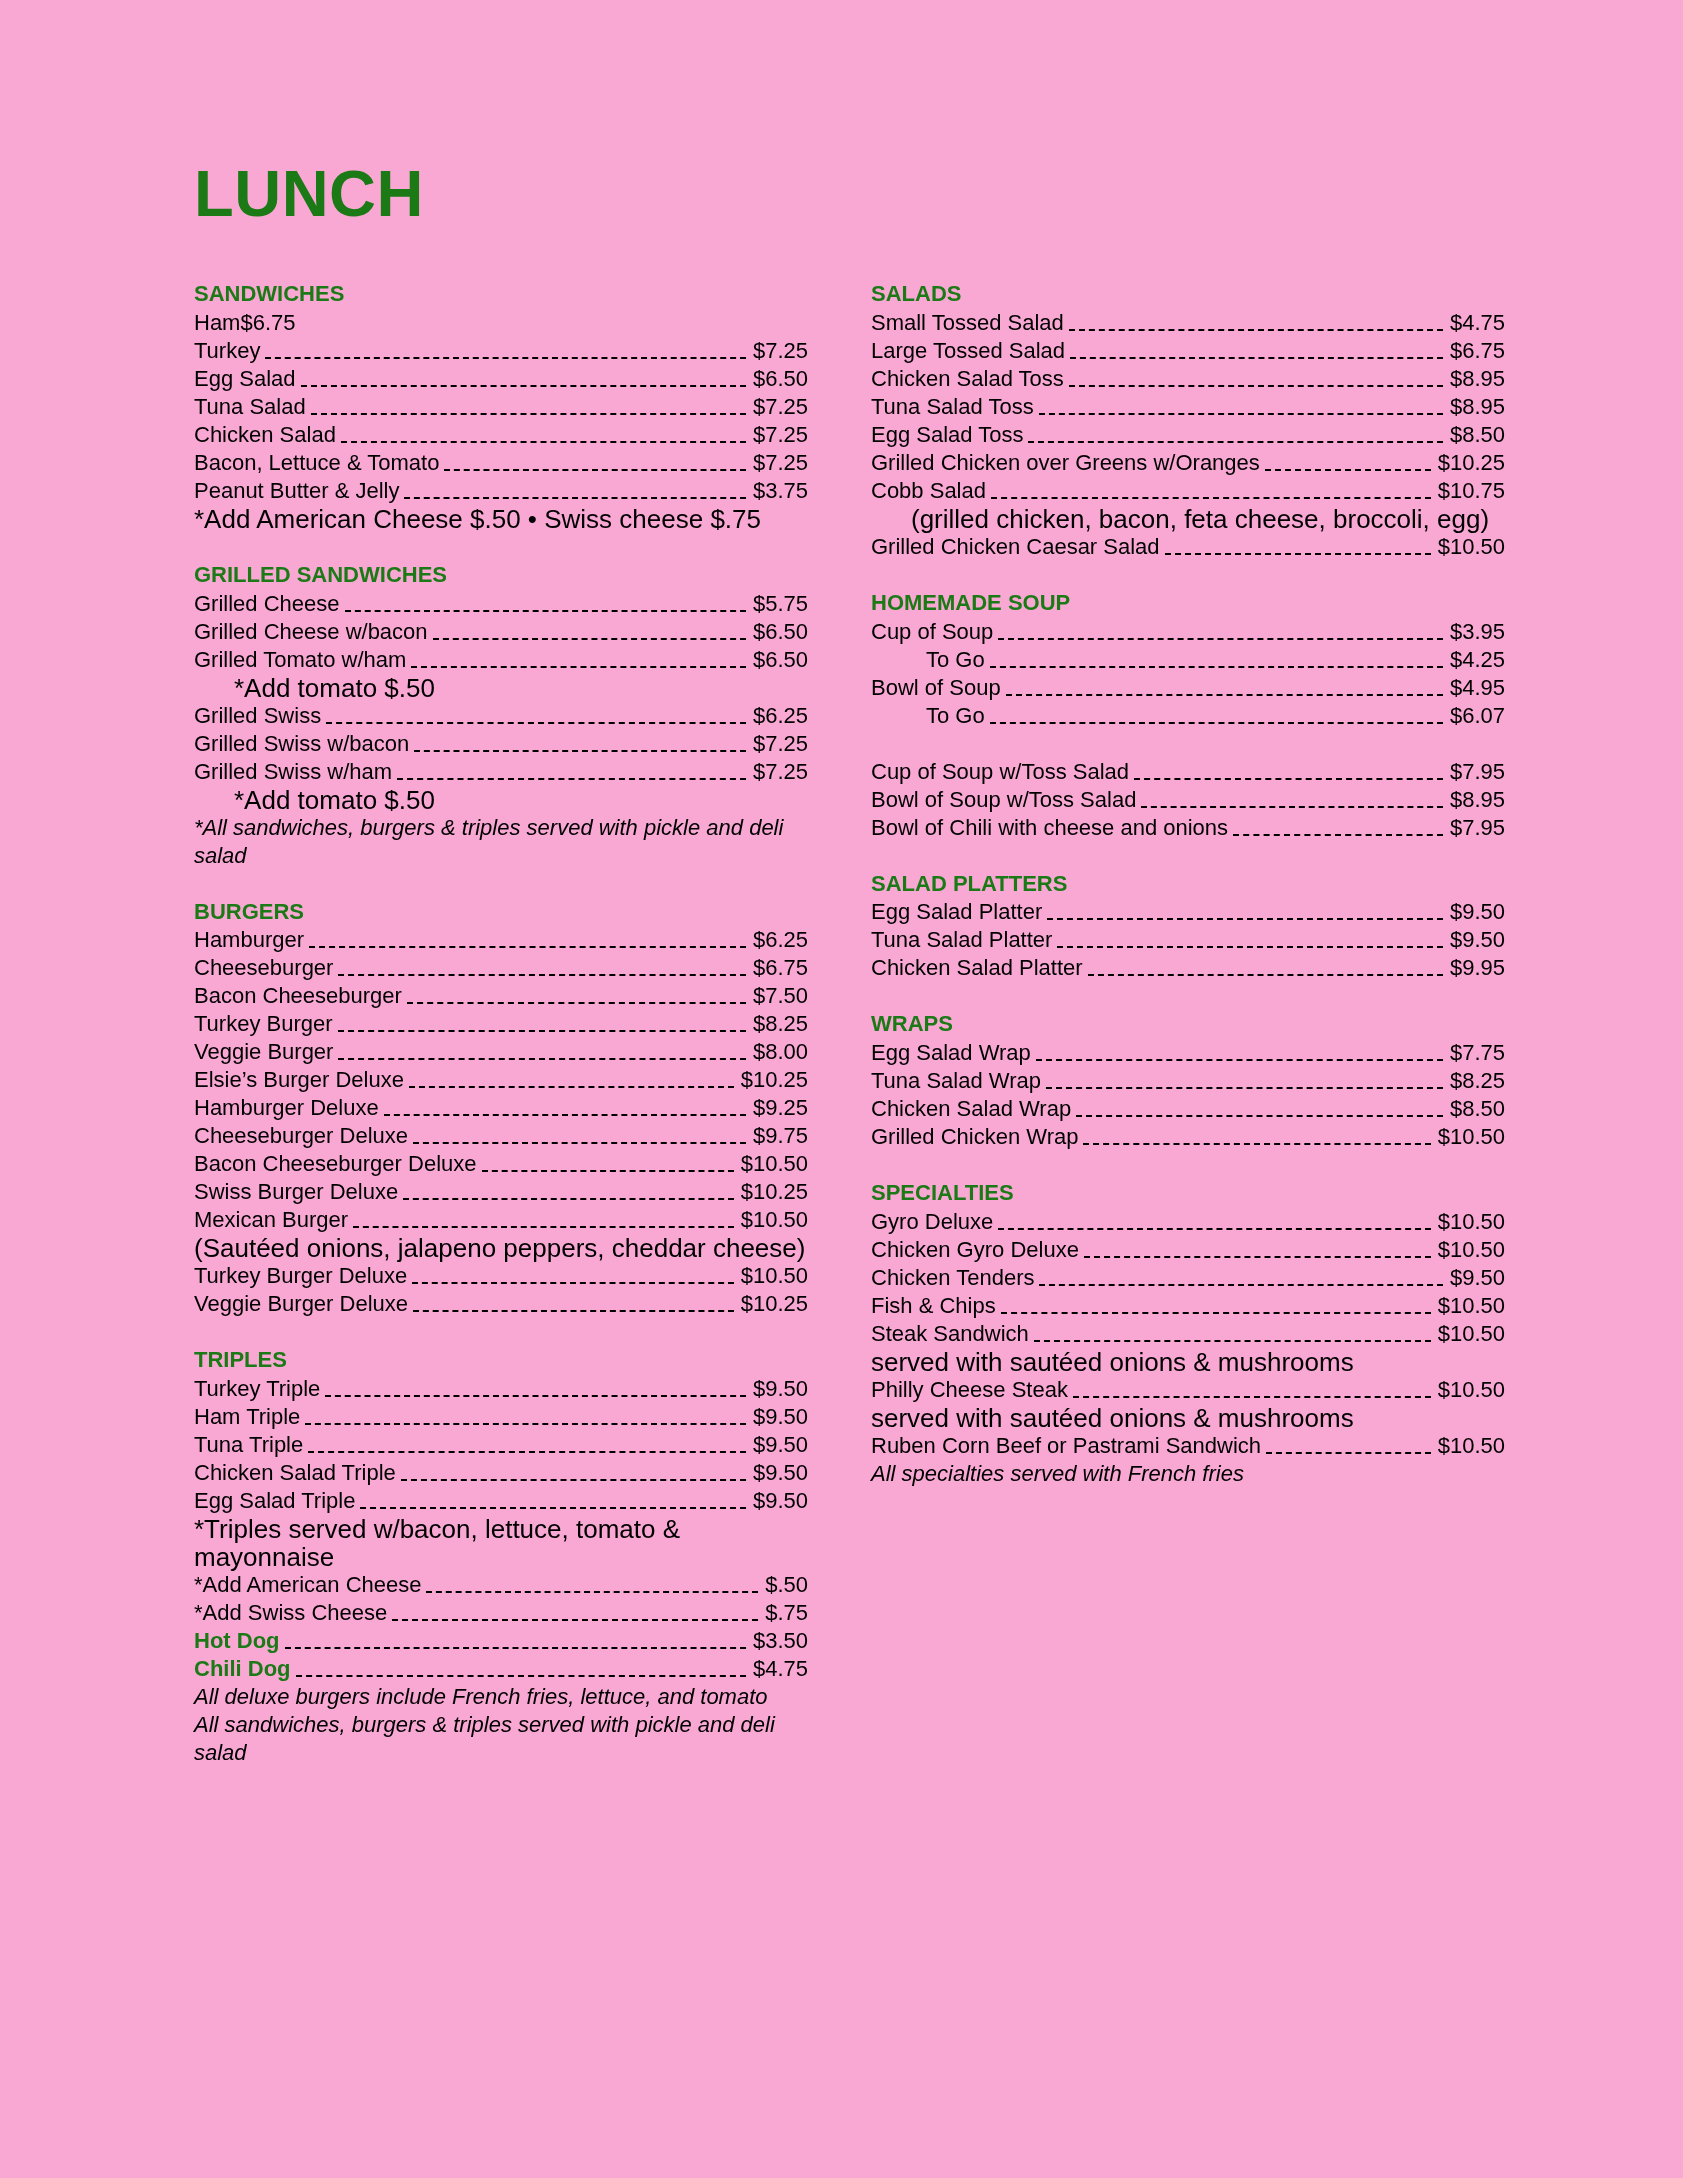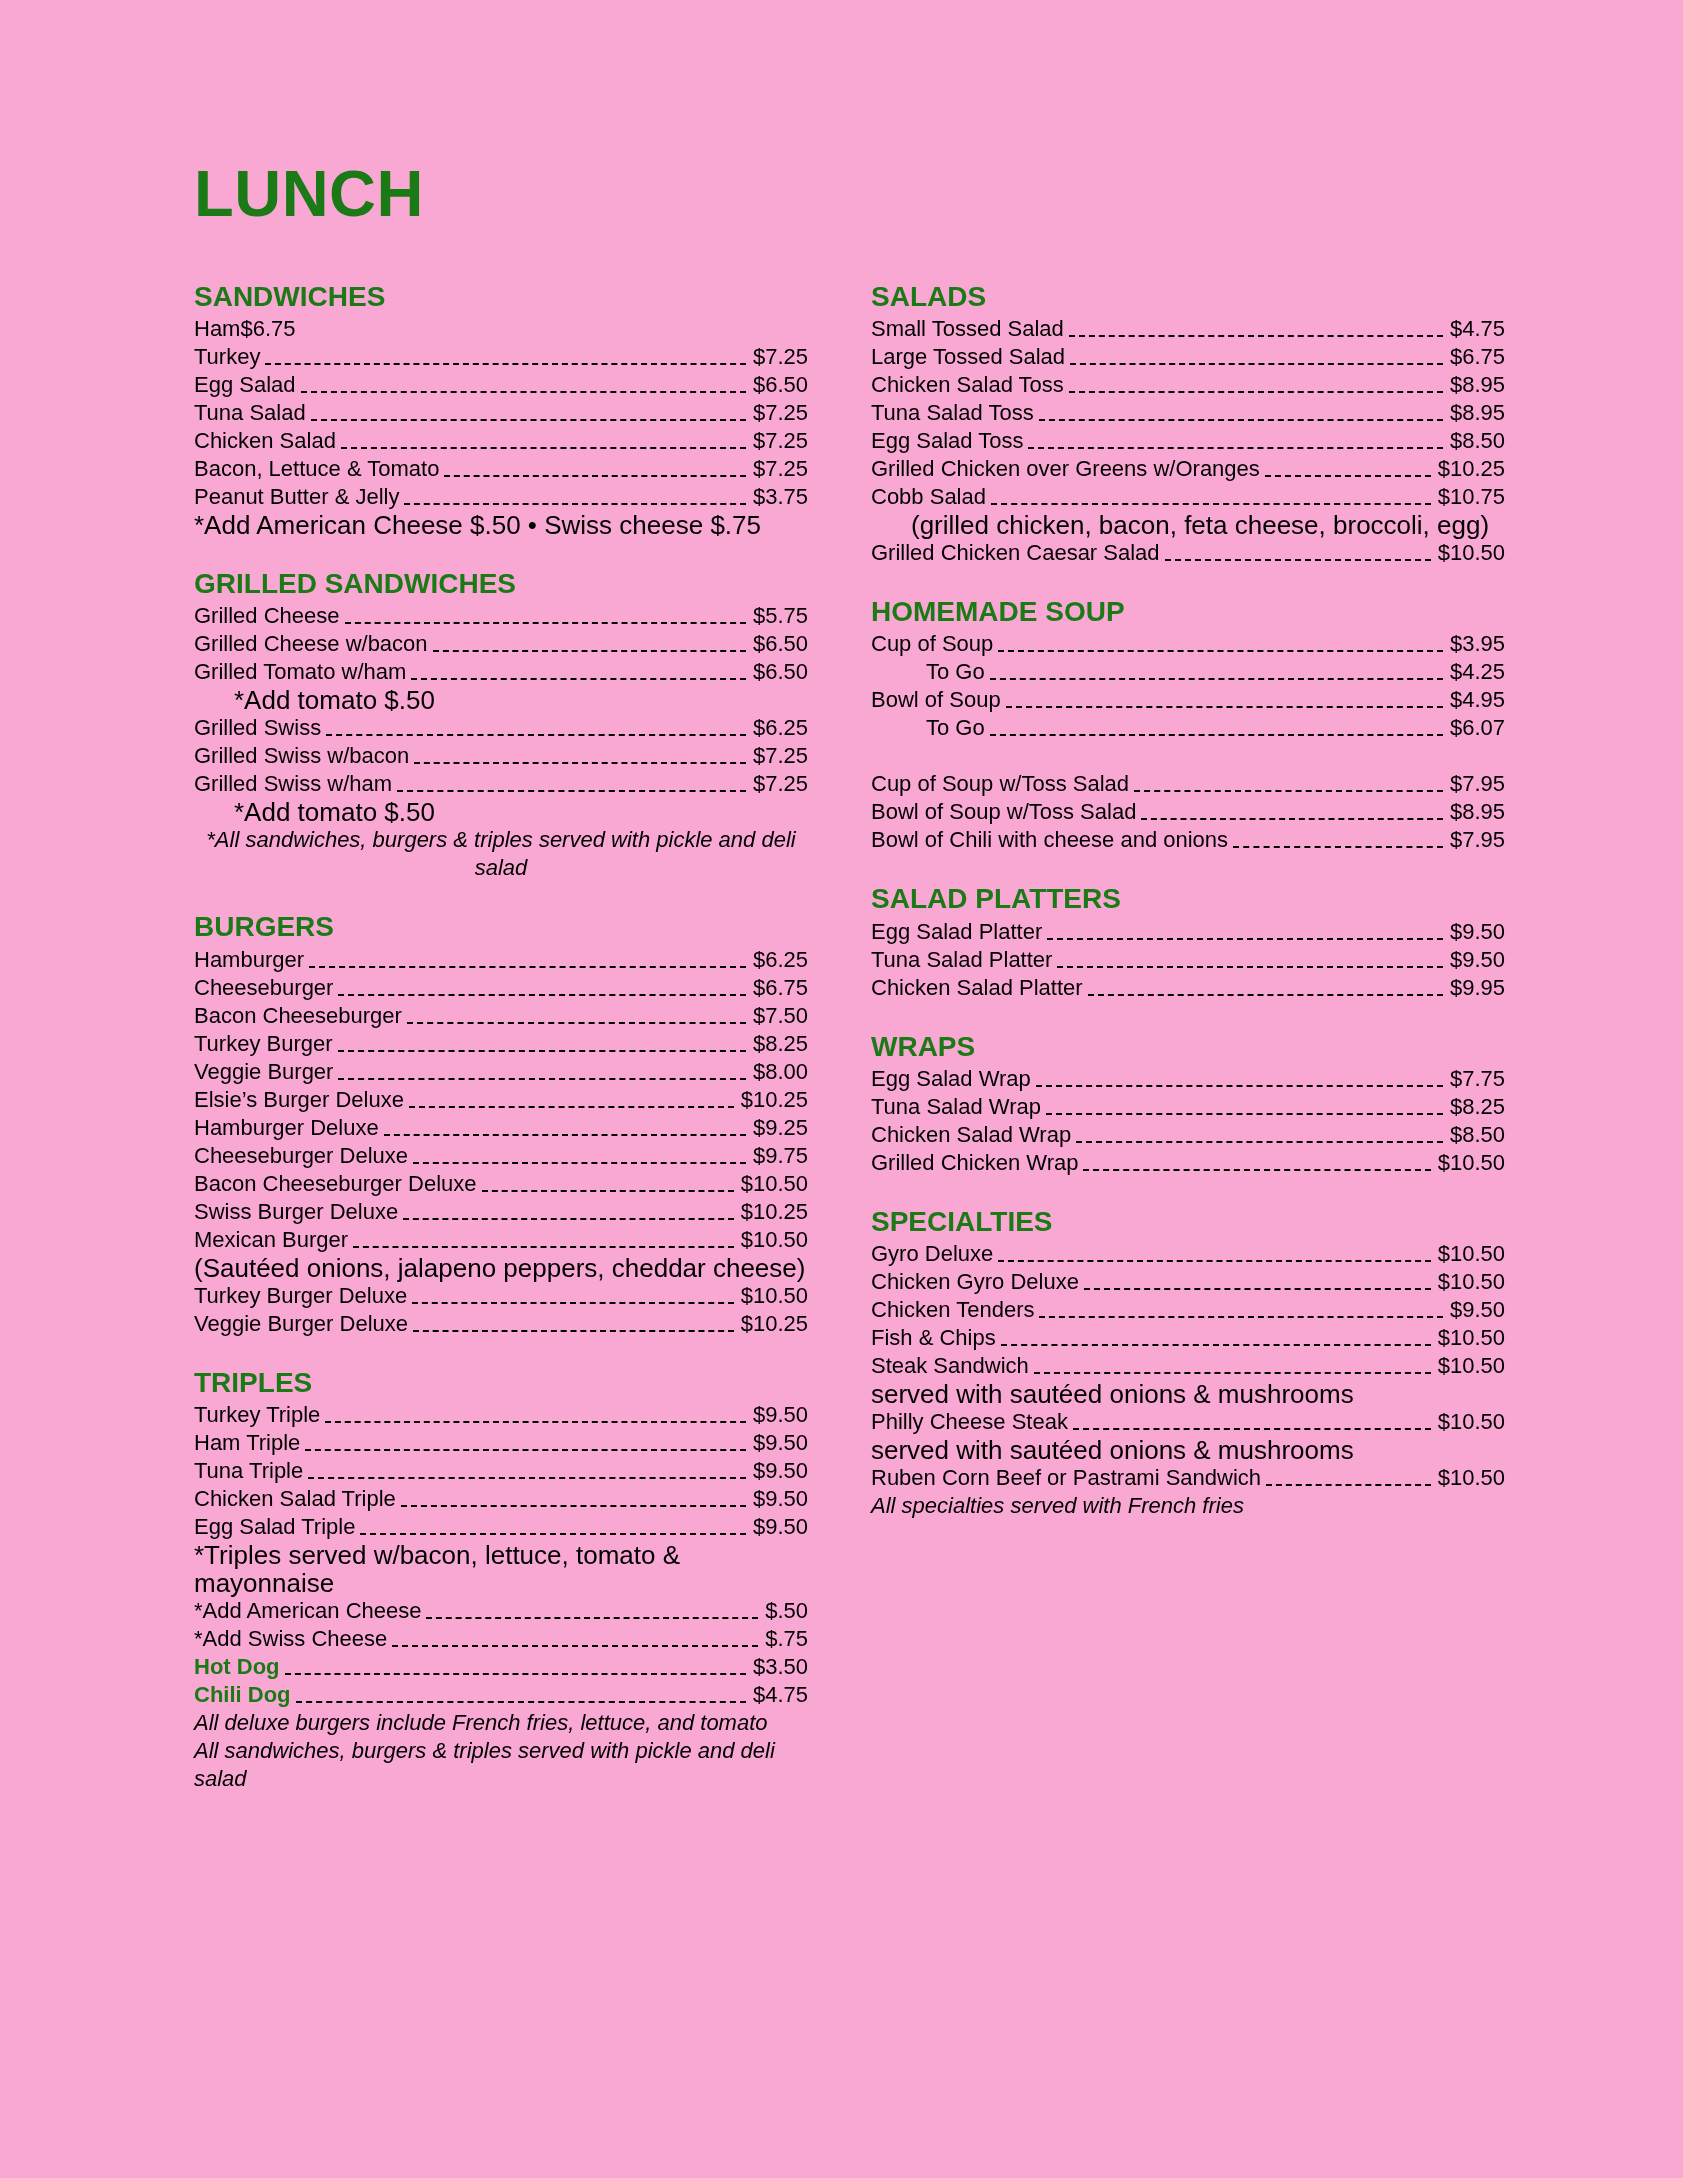--- a/index.html
+++ b/index.html
@@ -39,21 +39,21 @@
     width: 1332px;
     display: flex;
     gap: 63px;
   }
   .col {
     width: 614px;
   }
   .col-right { width: 634px; }
 
   h2.section {
-    font-size: 28px;
+    font-size: 22px;
     font-weight: bold;
     color: #1b7a16;
     margin: 0 0 3px 0;
     line-height: 1.08;
     letter-spacing: 0px;
   }
   .sec-gap { height: 30px; }
 
   .row {
     display: flex;
@@ -91,21 +91,21 @@
     line-height: 28px;
   }
   .note-italic {
     font-size: 22px;
     line-height: 28px;
     font-style: italic;
   }
   .indent-1 { padding-left: 55px; }
   .indent-2 { padding-left: 40px; }
   .green-bold { color: #1b7a16; font-weight: bold; }
-  .wrapnote { white-space: normal; text-align: center; }
+  .wrapnote { white-space: normal; }
 </style>
 </head>
 <body>
 
 <div class="page">
 
   <div class="title">LUNCH</div>
 
   <div class="columns">
     <div class="col col-left" id="left-col">

